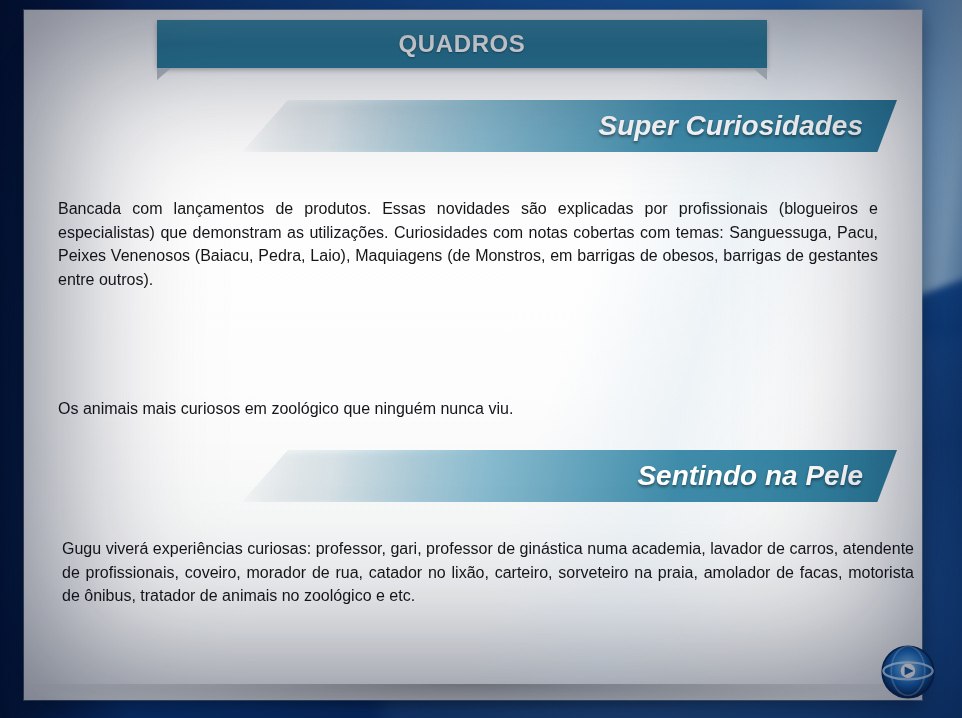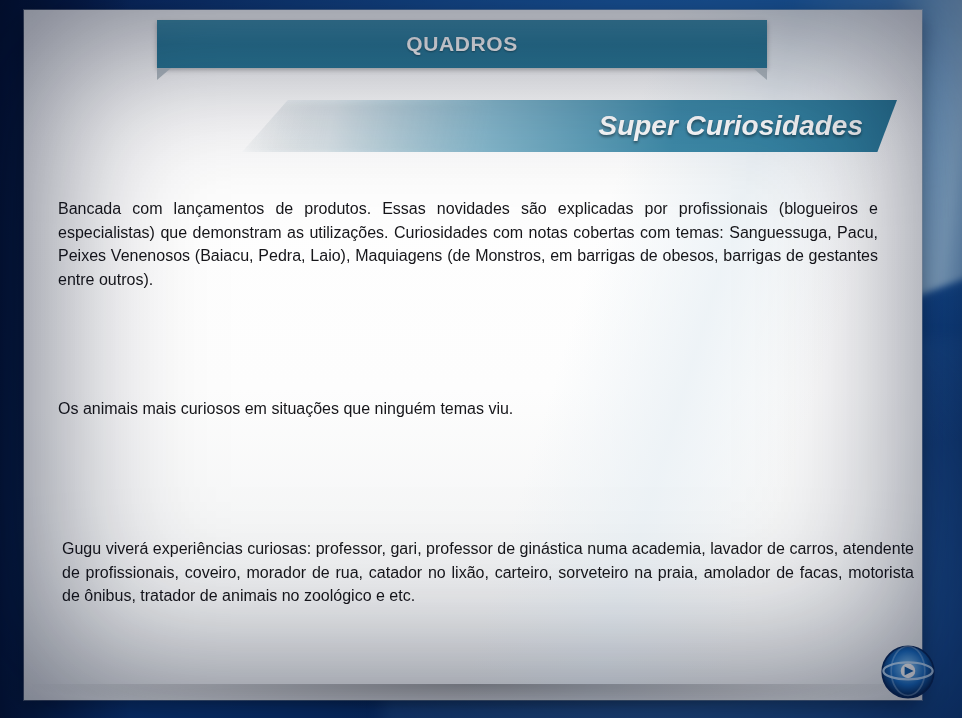--- a/index.html
+++ b/index.html
@@ -96,21 +96,21 @@
     height: 48px;
     background: linear-gradient(180deg, #3e8fab 0%, #2f7e9c 45%, #2a7further 100%);
     background: linear-gradient(180deg, #4191ac 0%, #2d7d9b 50%, #2b7a98 100%);
     box-shadow: 0 2px 5px rgba(0,0,0,0.28);
     display: flex;
     align-items: center;
     justify-content: center;
   }
   #title-banner .title-text {
     color: #ffffff;
-    font-size: 21px;
+    font-size: 24px;
     font-weight: bold;
     letter-spacing: 0.6px;
     text-shadow: 0 1px 2px rgba(0,0,0,0.35);
   }
   
   .fold {
     position: absolute;
     top: 68px;
     width: 0; height: 0;
   }
@@ -194,22 +194,25 @@
     <span class="title-text">QUADROS</span>
   </div>
   <div class="fold fold-left"></div>
   <div class="fold fold-right"></div>
 
   <div class="ribbon" id="ribbon-1" style="width:655px">
     <span class="ribbon-label">Super Curiosidades</span>
   </div>
   <div class="para" id="para-1">Bancada com lançamentos de produtos. Essas novidades são explicadas por profissionais (blogueiros e especialistas) que demonstram as utilizações. Curiosidades com notas cobertas com temas: Sanguessuga, Pacu, Peixes Venenosos (Baiacu, Pedra, Laio), Maquiagens (de Monstros, em barrigas de obesos, barrigas de gestantes entre outros).</div>
 
-  <div class="para" id="para-2">Os animais mais curiosos em situações que ninguém temas viu.</div>
-
+  <div class="para" id="para-2">Os animais mais curiosos em zoológico que ninguém nunca viu.</div>
+
+  <div class="ribbon" id="ribbon-3" style="width:655px">
+    <span class="ribbon-label">Sentindo na Pele</span>
+  </div>
   <div class="para" id="para-3">Gugu viverá experiências curiosas: professor, gari, professor de ginástica numa academia, lavador de carros, atendente de profissionais, coveiro, morador de rua, catador no lixão, carteiro, sorveteiro na praia, amolador de facas, motorista de ônibus, tratador de animais no zoológico e etc.</div>
 
   <svg id="logo" viewBox="0 0 100 100">
     <defs>
       <radialGradient id="lgGlow" cx="50%" cy="42%" r="60%">
         <stop offset="0%" stop-color="#9fd8ff"></stop>
         <stop offset="55%" stop-color="#1a6fc4"></stop>
         <stop offset="100%" stop-color="#061d44"></stop>
       </radialGradient>
     </defs>

